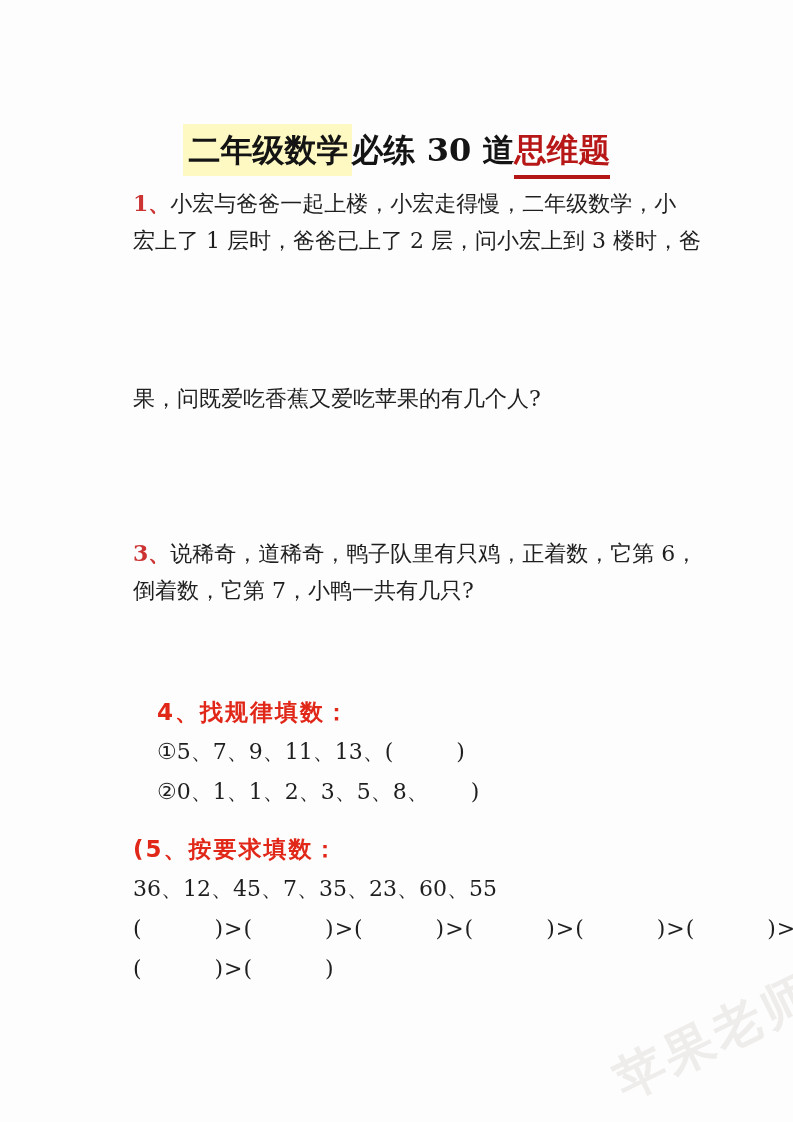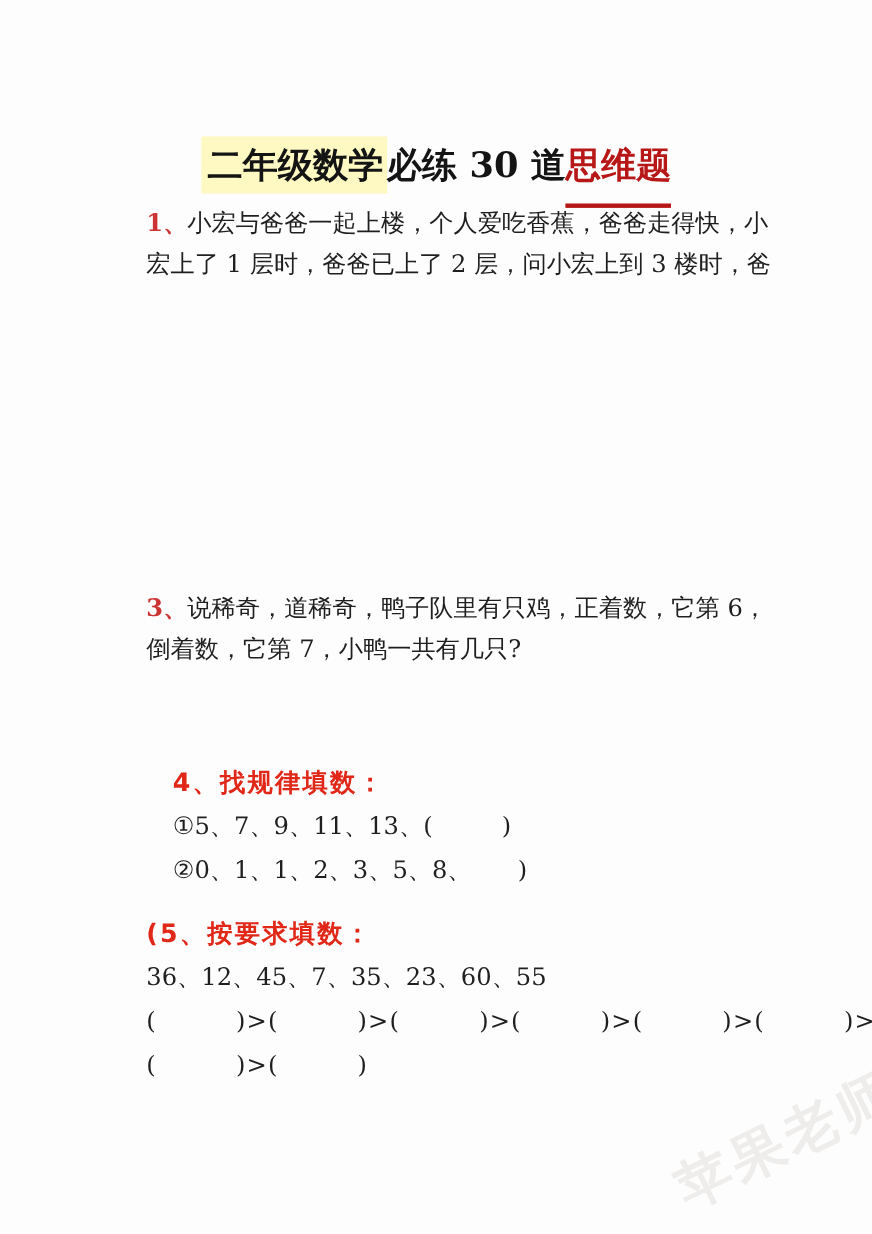--- a/index.html
+++ b/index.html
@@ -26,21 +26,21 @@
     font-family: "DejaVu Serif", serif;
   }
   .title .hl {
     background: #fef9c3;
     padding: 7px 3px 7px 6px;
   }
   .title .red-ul {
     color: #b81717;
     display: inline-block;
     border-bottom: 4px solid #b51616;
-    padding-bottom: 17px;
+    padding-bottom: 7px;
     line-height: 36px;
   }
   .prob {
     position: absolute;
     left: 133px;
     width: 540px;
   }
   .prob p {
     margin: 0;
     font-size: 22px;
@@ -81,25 +81,26 @@
   }
 </style>
 </head>
 <body>
 
 <div class="page">
 
   <h1 class="title"><span class="hl">二年级数学</span><span>必练 30 道</span><span class="red-ul">思维题</span></h1>
 
   <section class="prob lh37" id="p1">
-    <p><span class="num">1、</span><span>小宏与爸爸一起上楼，个人爱吃香蕉，爸爸走得快，小</span></p>
+    <p><span class="num">1、</span><span>小宏与爸爸一起上楼，小宏走得慢，二年级数学，小</span></p>
     <p>宏上了 1 层时，爸爸已上了 2 层，问小宏上到 3 楼时，爸</p>
   </section>
 
   <section class="prob lh37" id="p2">
+    <p>果，问既爱吃香蕉又爱吃苹果的有几个人?</p>
   </section>
 
   <section class="prob lh37" id="p3">
     <p><span class="num">3、</span><span>说稀奇，道稀奇，鸭子队里有只鸡，正着数，它第 6，</span></p>
     <p>倒着数，它第 7，小鸭一共有几只?</p>
   </section>
 
   <section class="prob lh40" id="p4">
     <p class="heading">4、找规律填数：</p>
     <p>①5、7、9、11、13、(         )</p>

